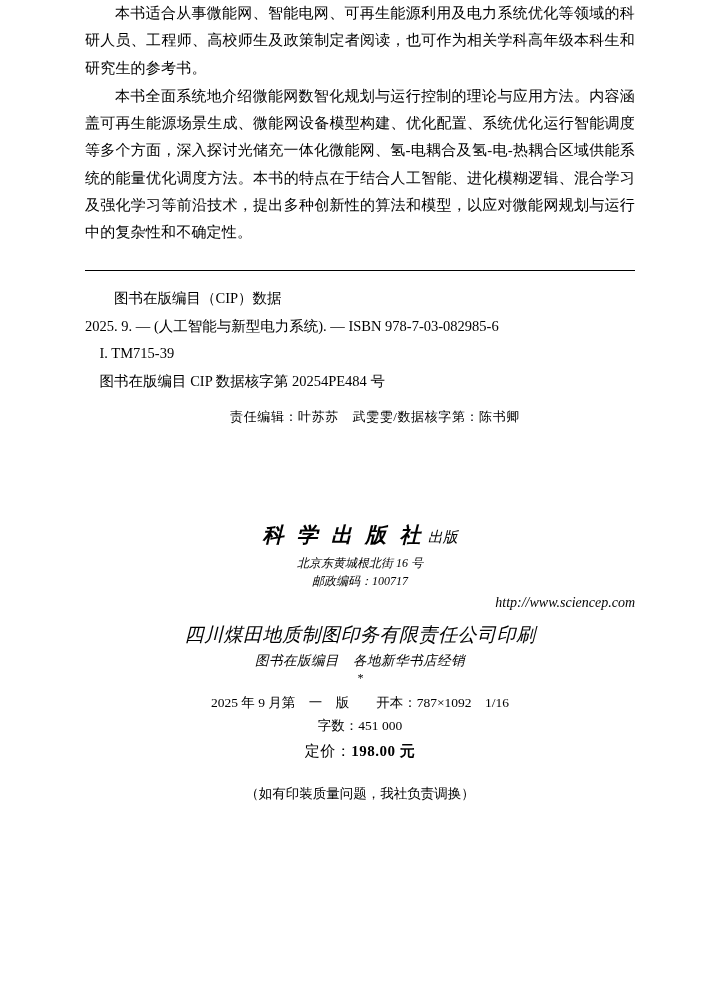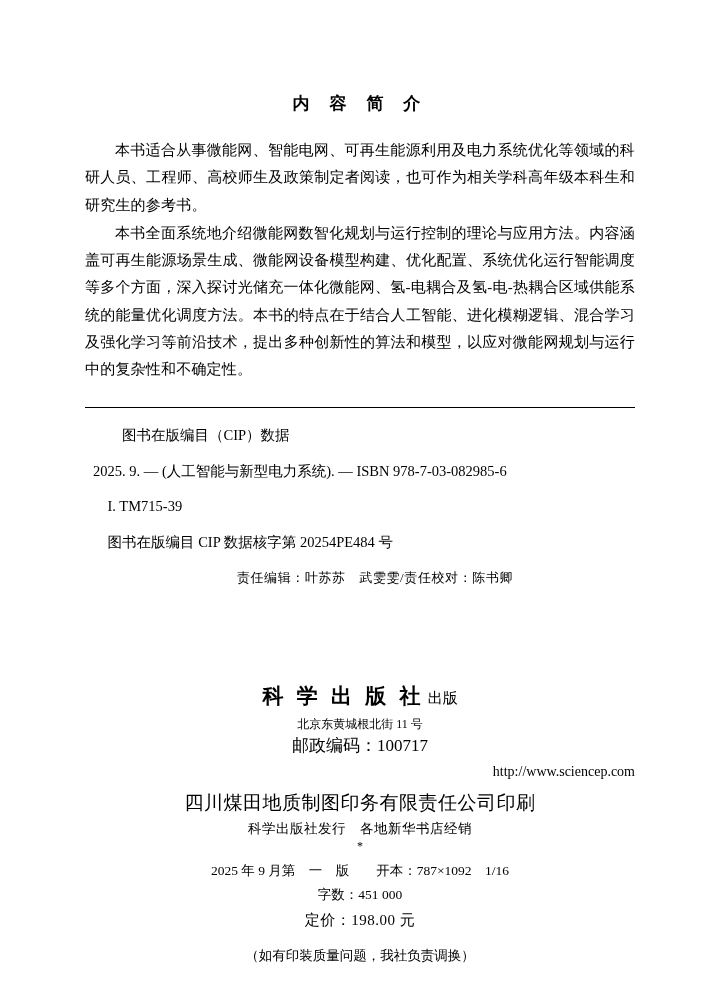--- a/index.html
+++ b/index.html
@@ -52,61 +52,62 @@
     margin: 23px 0 0 0;
   }
 
   
   .cip {
     margin-top: 14px;
   }
   .cip p {
     font-size: 14.5px;
     line-height: 1.92;
-    margin: 8px;
+    margin: 0;
     text-align: justify;
   }
   .cip .indent1 { text-indent: 2em; }
   .cip .indent-half { text-indent: 1em; }
   .cip .hang { text-indent: 0; }
 
   
   .credits {
     margin-top: 10px;
     font-size: 13px;
     line-height: 1.75;
     letter-spacing: 0.6px;
   }
   .credits .line1 { text-align: center; padding-left: 30px;}
   .credits .line2 { text-align: center; padding-left: 30px;}
 
   
   .publisher {
     margin-top: 92px;
     text-align: center;
+    font-style: italic;
   }
   .pub-name {
     font-size: 21px;
     font-weight: bold;
     letter-spacing: 3px;
     font-family: "DejaVu Serif", "Liberation Serif", serif;
   }
   .pub-name .suffix {
     font-size: 15px;
     font-weight: normal;
     letter-spacing: 0;
     margin-left: 4px;
   }
   .pub-addr {
     font-size: 12px;
     margin-top: 5px;
     line-height: 1.55;
   }
   .pub-post {
-    font-size: 17px;
+    font-size: 12px;
     line-height: 1.55;
   }
   .pub-url {
     font-size: 14px;
     line-height: 1.7;
     font-family: "Liberation Serif", serif;
     text-align: right;
   }
   .printer {
     font-size: 19px;
@@ -133,60 +134,59 @@
   }
   .details .row {
     display: block;
     white-space: pre;
   }
   .price {
     font-size: 15px;
     margin-top: 2px;
     letter-spacing: 0.5px;
   }
-  .price b { font-weight: normal; margin-top: 11px; }
+  .price b { font-weight: bold; margin-top: 11px; }
   .note {
     font-size: 13.5px;
-    margin-top: 10px;
+    margin-top: 17px;
   }
 </style>
 </head>
 <body>
 
 <div class="page">
 
-  <div class="section-title">内 容 简 介</div>
 
   <div class="abstract">
     <p>本书适合从事微能网、智能电网、可再生能源利用及电力系统优化等领域的科研人员、工程师、高校师生及政策制定者阅读，也可作为相关学科高年级本科生和研究生的参考书。</p>
     <p>本书全面系统地介绍微能网数智化规划与运行控制的理论与应用方法。内容涵盖可再生能源场景生成、微能网设备模型构建、优化配置、系统优化运行智能调度等多个方面，深入探讨光储充一体化微能网、氢-电耦合及氢-电-热耦合区域供能系统的能量优化调度方法。本书的特点在于结合人工智能、进化模糊逻辑、混合学习及强化学习等前沿技术，提出多种创新性的算法和模型，以应对微能网规划与运行中的复杂性和不确定性。</p>
   </div>
 
   <hr class="rule">
 
   <div class="cip">
     <p class="indent1">图书在版编目（CIP）数据</p>
     <p class="hang">2025. 9. — (人工智能与新型电力系统). — ISBN 978-7-03-082985-6</p>
     <p class="indent-half">I. TM715-39</p>
     <p class="indent-half">图书在版编目 CIP 数据核字第 20254PE484 号</p>
   </div>
 
   <div class="credits">
-    <div class="line1">责任编辑：叶苏苏　武雯雯/责任校对：陈书卿</div>
+    <div class="line1">责任编辑：叶苏苏　武雯雯/数据核字第：陈书卿</div>
   </div>
 
   <div class="publisher">
     <div class="pub-name">
       <span>科 学 出 版 社</span><span class="suffix">出版</span>
     </div>
-    <div class="pub-addr">北京东黄城根北街 11 号</div>
+    <div class="pub-addr">北京东黄城根北街 16 号</div>
     <div class="pub-post">邮政编码：100717</div>
     <div class="pub-url">http://www.sciencep.com</div>
     <div class="printer">四川煤田地质制图印务有限责任公司印刷</div>
-    <div class="distrib">科学出版社发行　各地新华书店经销</div>
+    <div class="distrib">图书在版编目　各地新华书店经销</div>
     <div class="star">*</div>
   </div>
 
   <div class="details">
     <span class="row">2025 年 9 月第　一　版　　开本：787×1092　1/16</span>
     <span class="row">字数：451 000</span>
     <div class="price">
       <span>定价：</span><b>198.00 元</b>
     </div>
     <div class="note">（如有印装质量问题，我社负责调换）</div>

